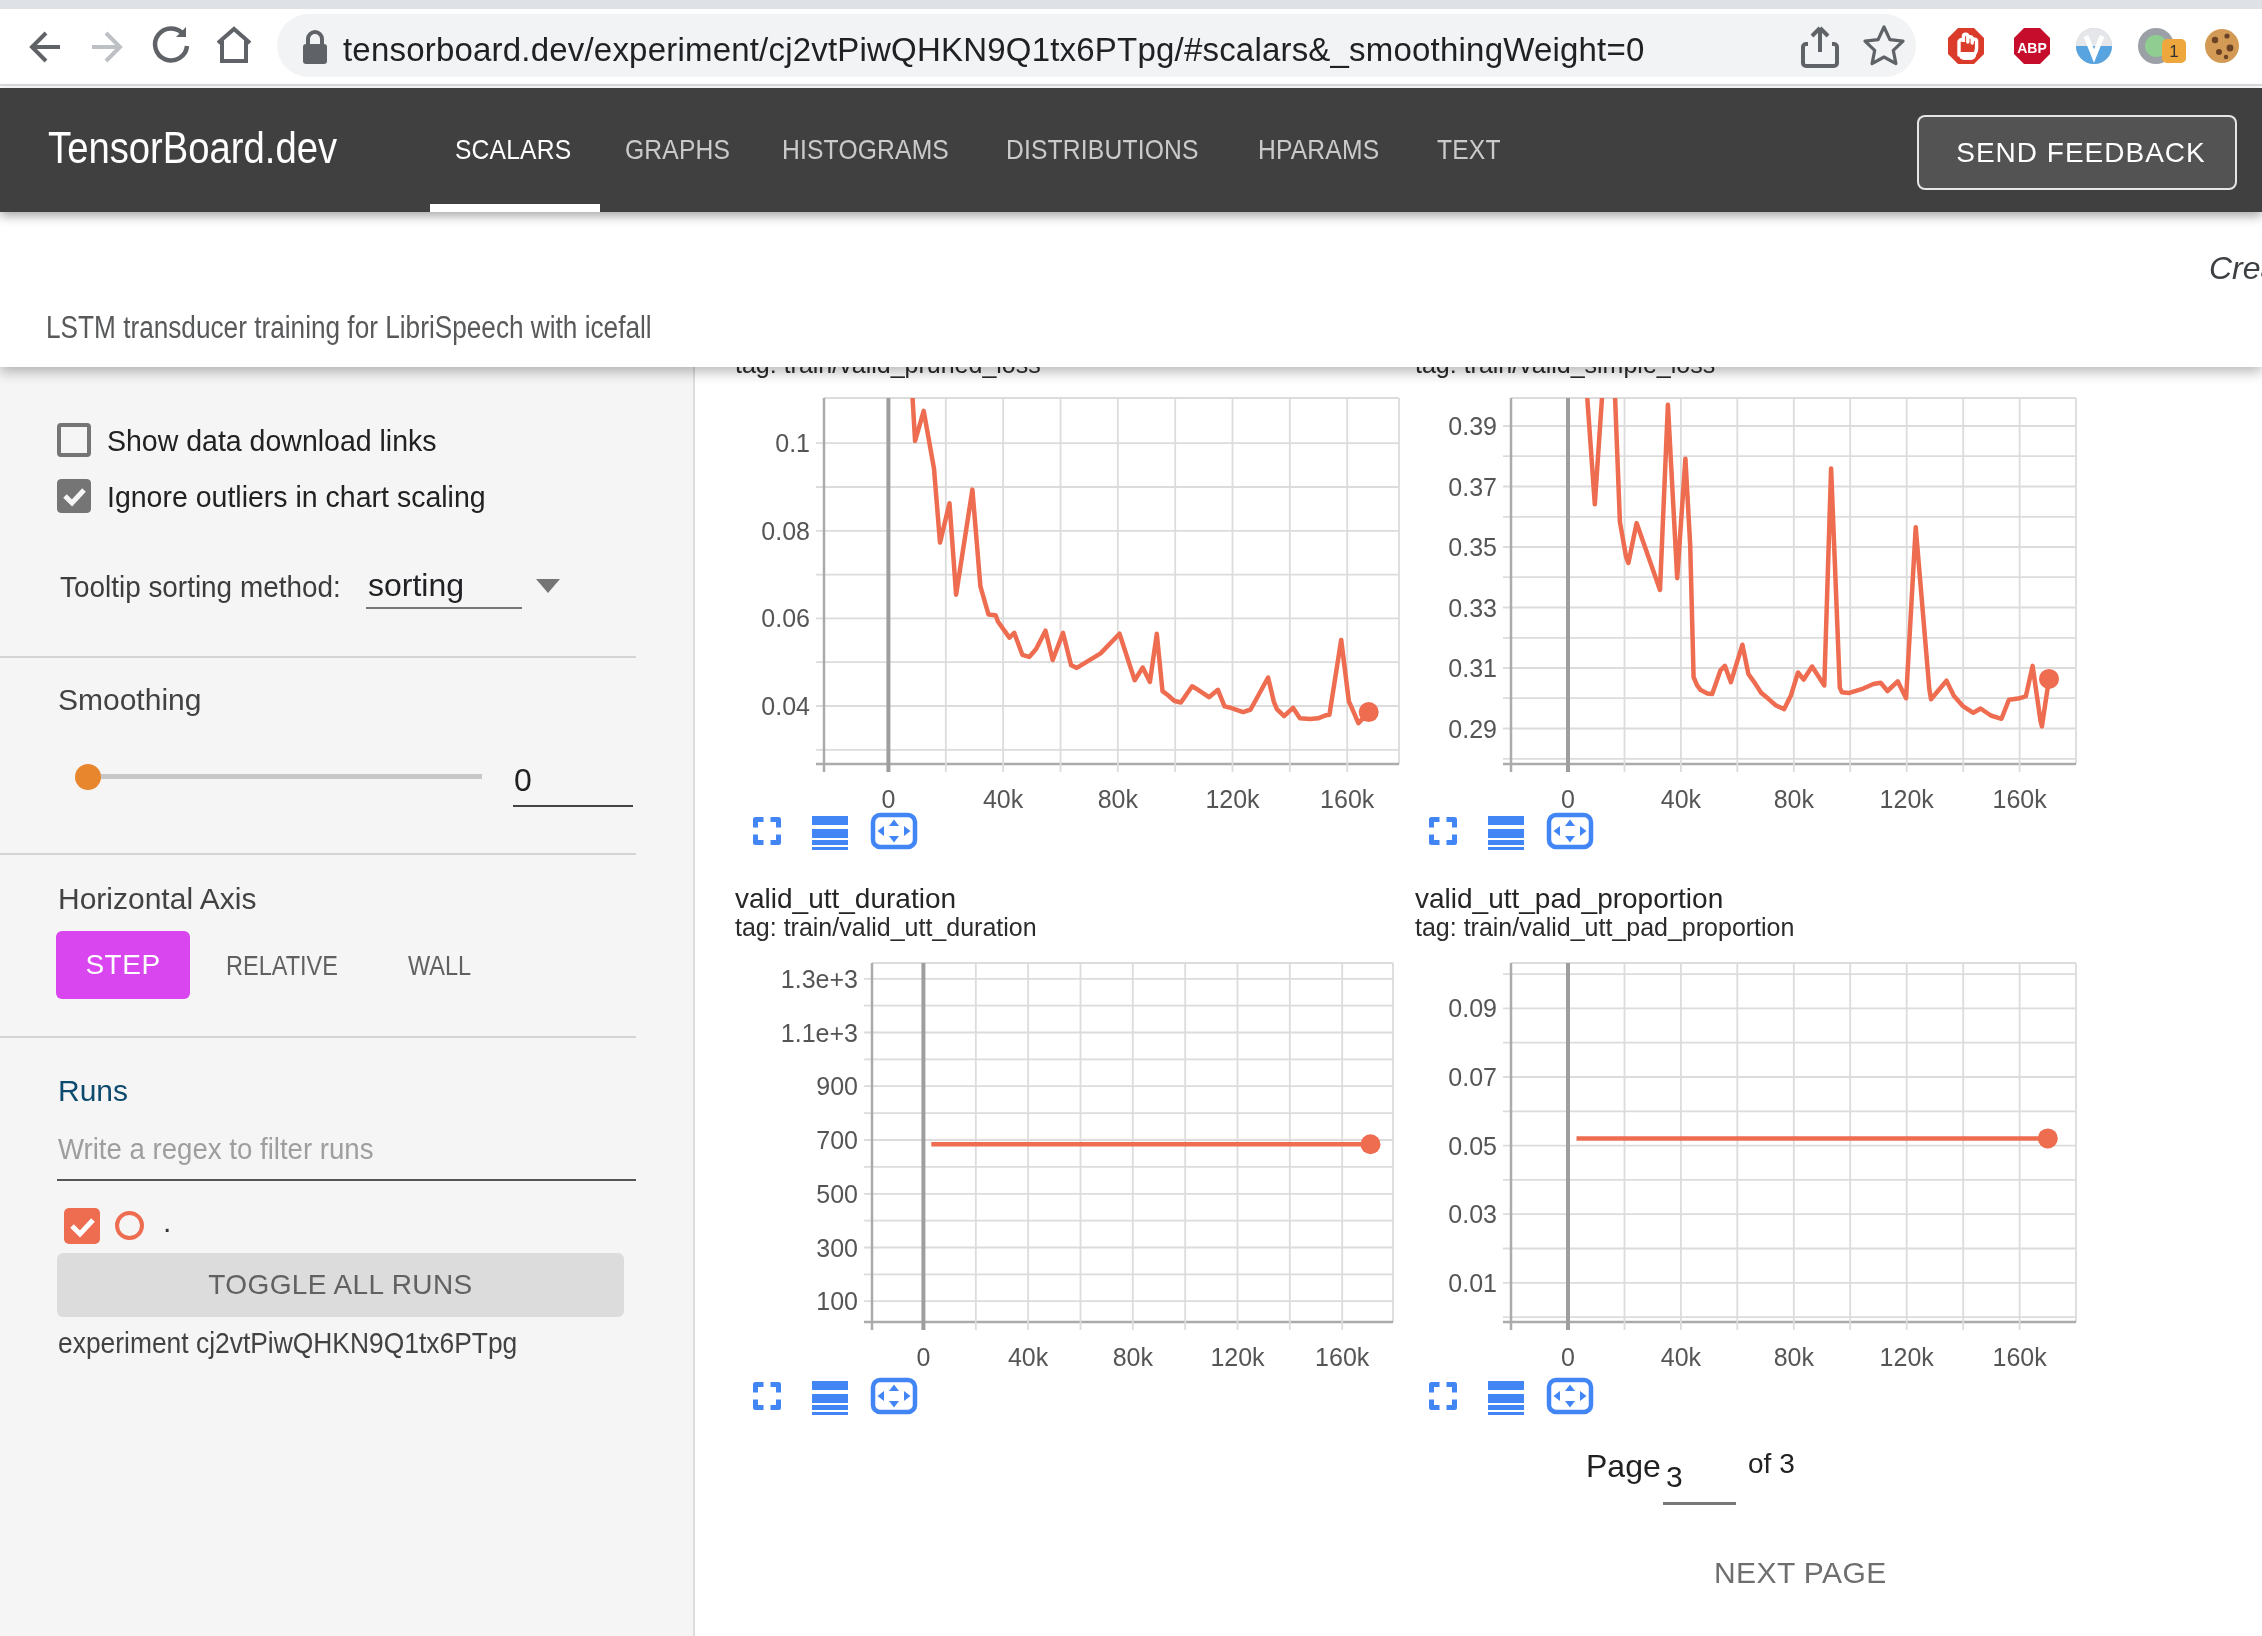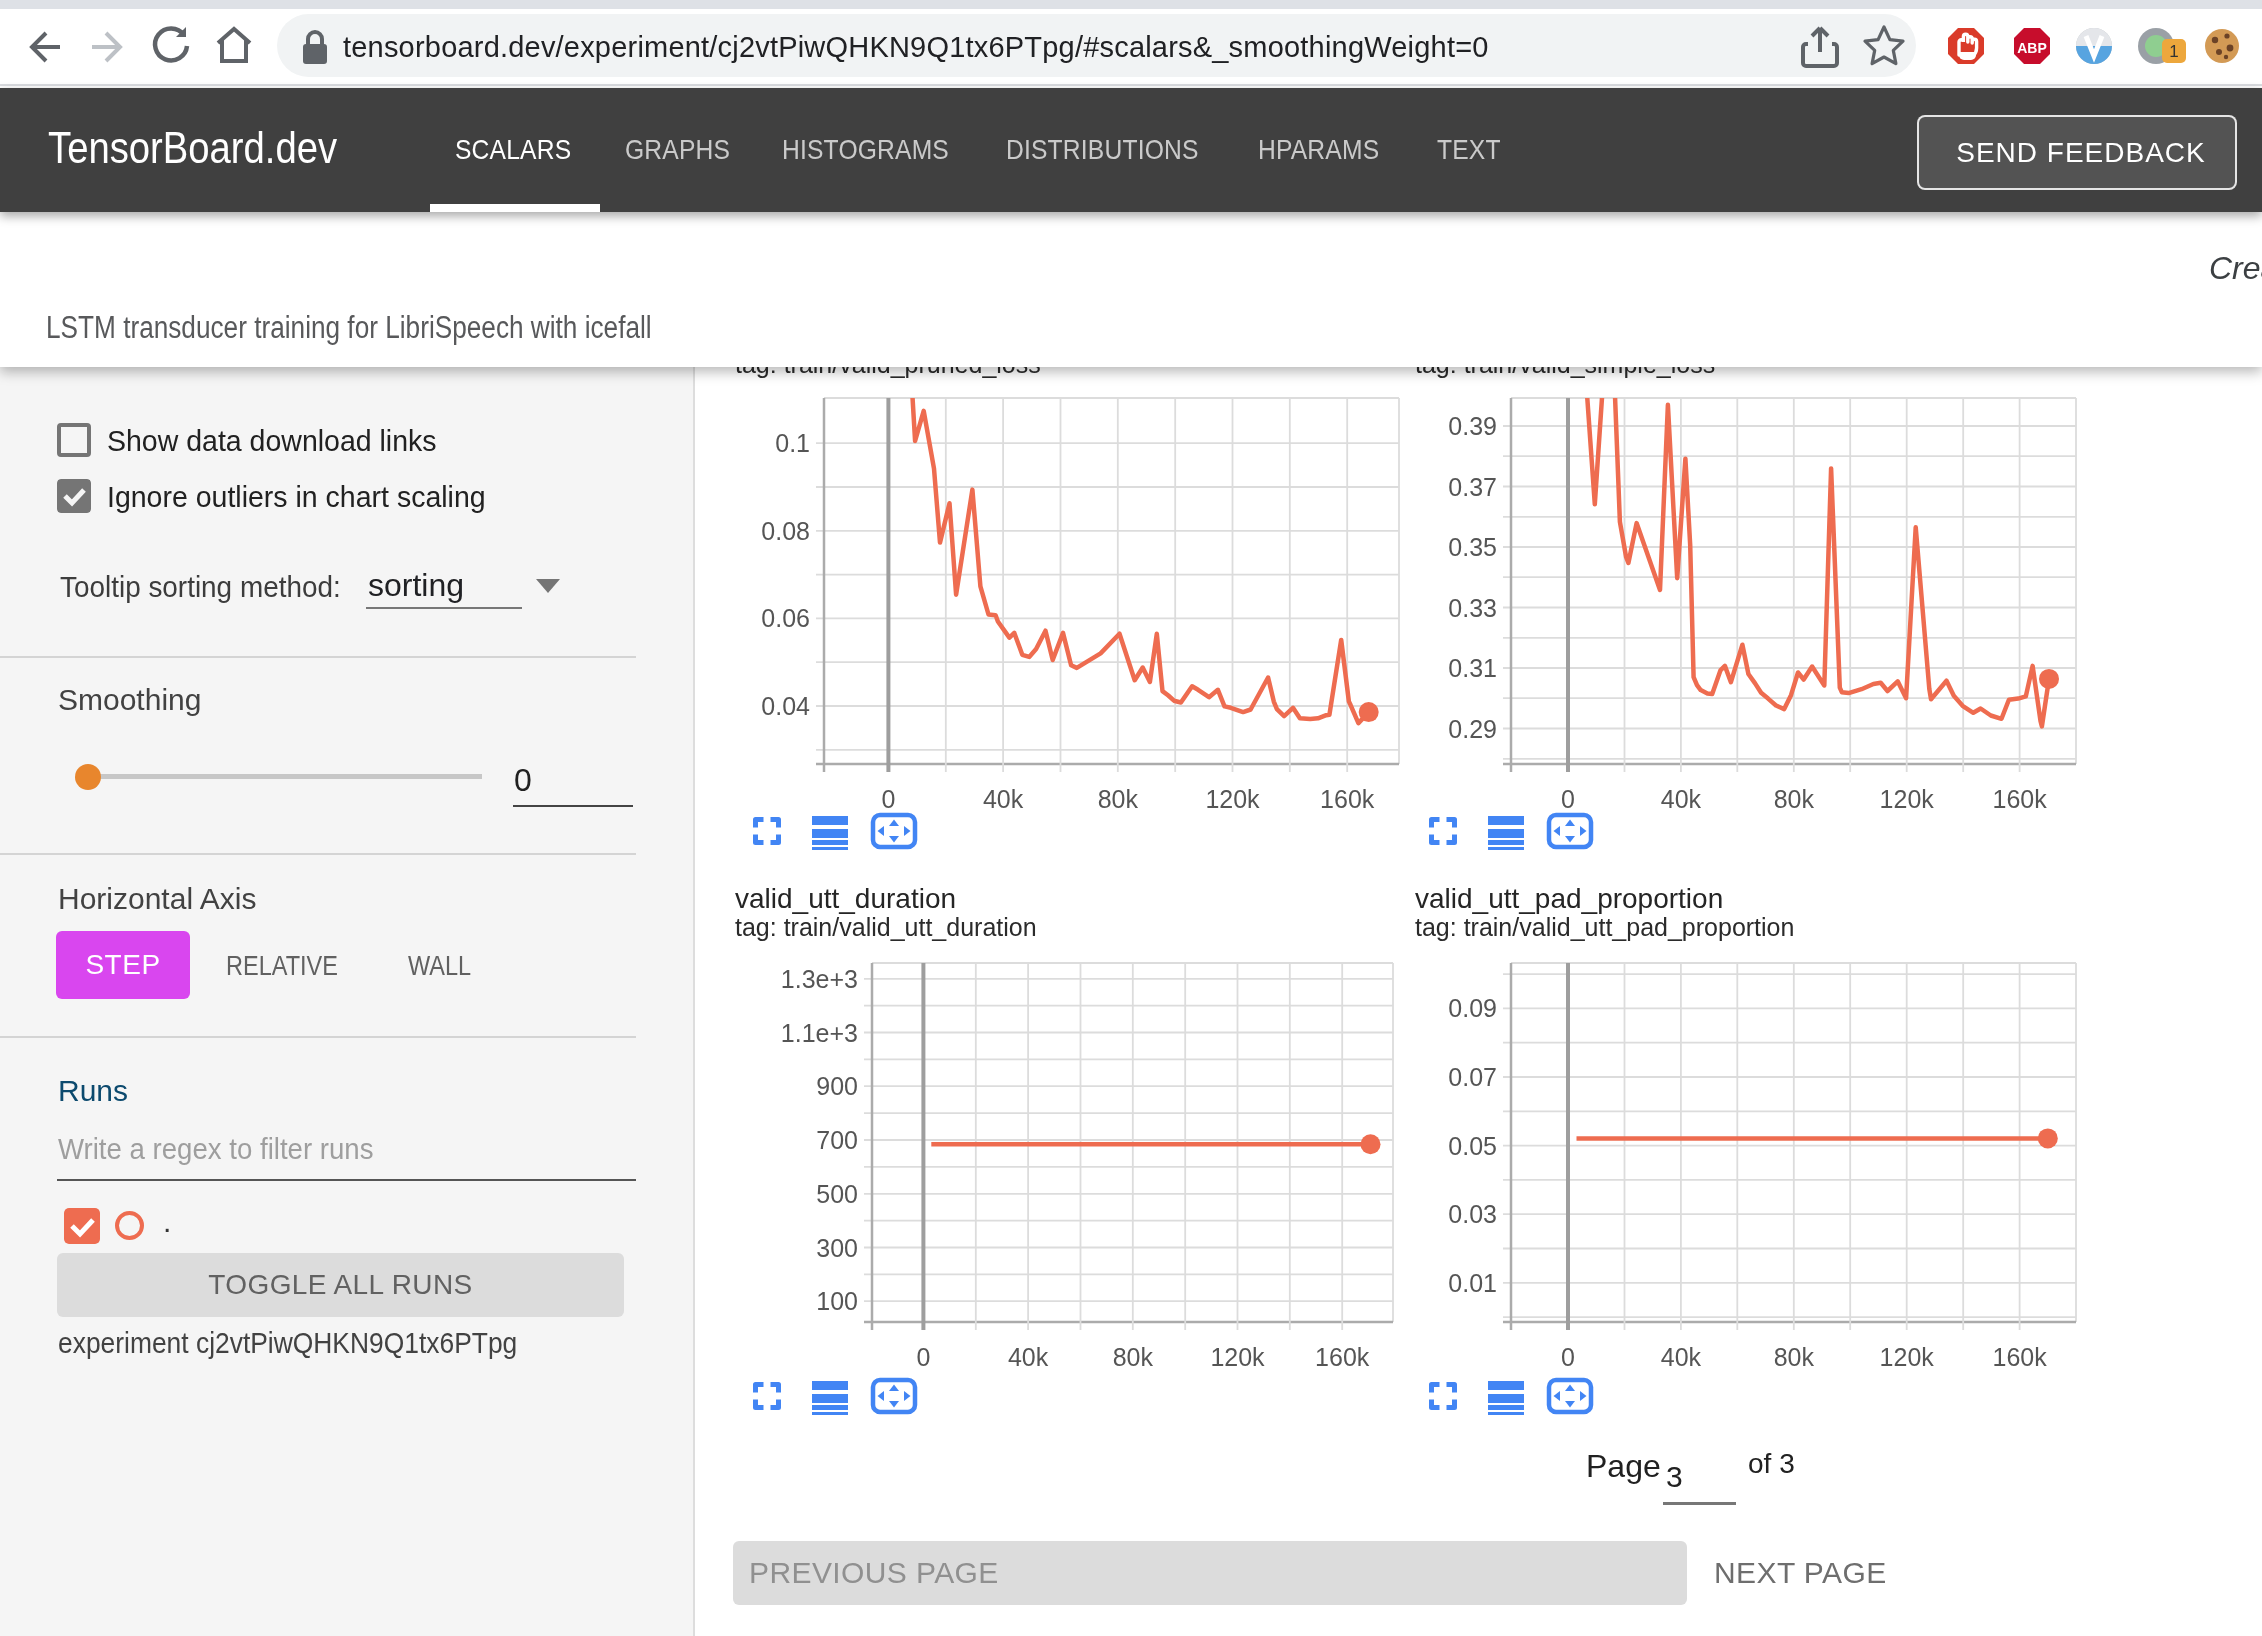--- a/index.html
+++ b/index.html
@@ -6,21 +6,21 @@
   font-family:"Liberation Sans", sans-serif; background:#fff; }
 #page { position:relative; width:2262px; height:1636px; overflow:hidden; }
 .abs { position:absolute; }
 
 
 #tabstrip { left:0; top:0; width:2262px; height:9px; background:#dee1e6; }
 #toolbar { left:0; top:9px; width:2262px; height:77px; background:#fff;
   border-bottom:2px solid #dadce0; }
 #urlbar { left:277px; top:14px; width:1639px; height:63px; border-radius:32px;
   background:#f1f3f4; }
-#urltext { left:343px; top:31px; font-size:29px; color:#202124; letter-spacing:0.2px; }
+#urltext { left:343px; top:31px; font-size:33px; color:#202124; letter-spacing:0.2px; }
 
 
 #appbar { left:0; top:88px; width:2262px; height:124px; background:#404040;
   box-shadow:0 4px 10px rgba(0,0,0,0.35); z-index:30; }
 #logo { left:48px; top:34px; font-size:45px; color:#fff; transform:scaleX(0.85); transform-origin:left; }
 .nav { top:46px; font-size:28px; letter-spacing:0.2px; color:rgba(255,255,255,0.72); transform:scaleX(0.88); transform-origin:left; }
 .nav.act { color:#fff; }
 #scund { left:430px; top:116px; width:170px; height:8px; background:#fff; }
 #feedback { left:1917px; top:27px; width:320px; height:75px; border:2px solid rgba(255,255,255,0.85);
   border-radius:8px; background:rgba(255,255,255,0.10); color:#fff; font-size:28px;
@@ -437,15 +437,14 @@
     <div class="abs" style="left:115px;top:844px;width:29px;height:29px;border-radius:50%;border:4px solid #ee6c50;"></div>
     <div class="sbtext" style="left:163px;top:838px;color:#333;">.</div>
     <div class="abs" id="togglebtn">TOGGLE ALL RUNS</div>
     <div class="sbtext" style="left:58px;top:959px;color:#424242;transform:scaleX(0.88);transform-origin:left;">experiment cj2vtPiwQHKN9Q1tx6PTpg</div>
   </div>
 
   <div class="abs" style="left:1586px;top:1448px;font-size:32px;color:#212121;z-index:5;">Page</div>
   <div class="abs" style="left:1666px;top:1460px;font-size:30px;color:#212121;z-index:5;">3</div>
   <div class="abs" style="left:1663px;top:1502px;width:73px;height:3px;background:#777;z-index:5;"></div>
   <div class="abs" style="left:1748px;top:1448px;font-size:28px;color:#212121;z-index:5;">of 3</div>
-  <div class="abs" id="prevbtn">PREVIOUS PAGE</div>
   <div class="abs" id="nextbtn">NEXT PAGE</div>
 </div>
 
 </body></html>

